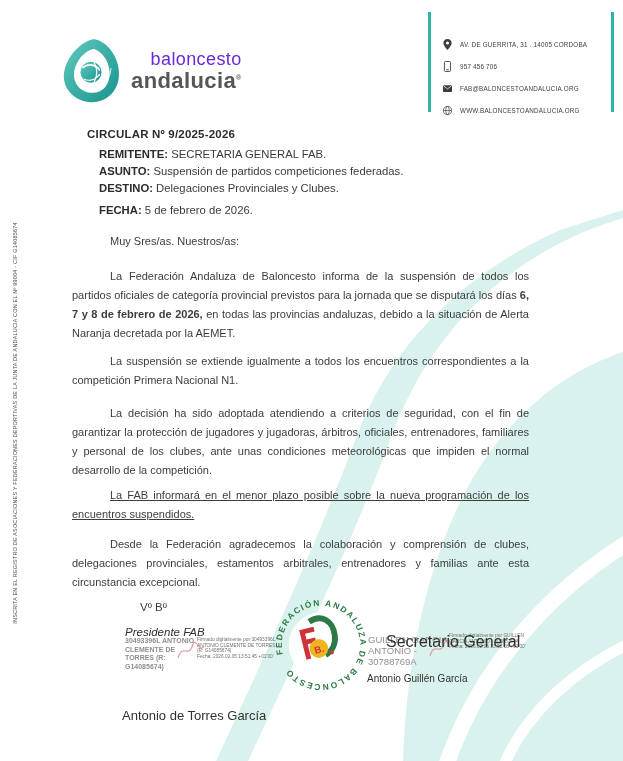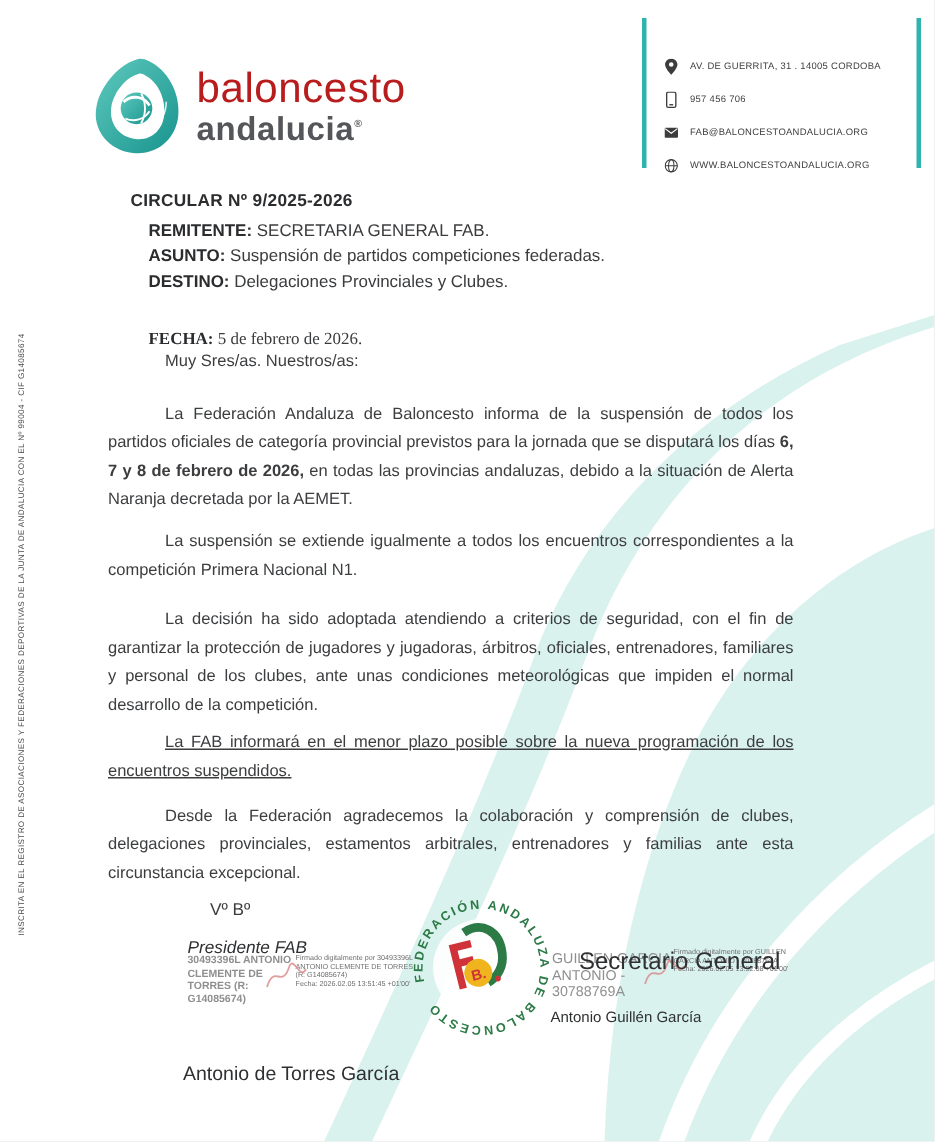--- a/index.html
+++ b/index.html
@@ -14,37 +14,37 @@
   .side-note{
     position:absolute; left:-225px; top:420px; width:480px; text-align:center;
     transform:rotate(-90deg); font-size:5.4px; letter-spacing:.25px;
     color:#4c4c4e; white-space:nowrap;
   }
 
   
   .logo-wrap{position:absolute; left:60px; top:36px; display:flex; align-items:center;}
   .logo-mark{width:62px; height:70px;}
   .logo-text{margin-left:9px; line-height:1;}
-  .logo-line1{font-size:28px; color:#b91c1c; letter-spacing:.4px;text-align:right;}
+  .logo-line1{font-size:18px; color:#6d28d9; letter-spacing:.4px;text-align:right;}
   .logo-line2{font-size:22px; font-weight:bold; color:#55565a; letter-spacing:.4px; margin-top:2px;}
   .logo-reg{font-size:7px; vertical-align:super; color:#55565a;}
 
   .teal-bar{position:absolute; width:2.5px; height:100px; top:12px; background:#2fb3ab;}
   .teal-bar.left{left:428px;} .teal-bar.right{left:611px;}
   .contact{position:absolute; left:443px; top:33px;}
   .contact-row{display:flex; align-items:center; height:22px;}
   .contact-icon{width:9px; height:11px; margin-right:8px; flex:0 0 auto;}
   .contact-text{font-size:6.3px; letter-spacing:.2px; color:#3c3d3f; white-space:nowrap;}
 
   
   .meta{position:absolute; left:87px; top:128px; color:#3a3b3d;}
   .meta-title{font-size:11.5px; font-weight:bold; color:#2b2c2e; margin-bottom:6px; letter-spacing:.2px;}
   .meta-row{font-size:11.3px; line-height:17px;padding-left:12px;}
   .meta-label{font-weight:bold; color:#2b2c2e;}
-  .meta-fecha{margin-top:21px;font-family:Liberation Serif, serif;}
+  .meta-fecha{margin-top:5px;}
 
   
   .body-text{position:absolute; left:72px; top:232px; width:457px; color:#3c3d3f;
              font-size:11px; line-height:19px;}
   .body-text p{margin:0; text-align:justify; text-indent:38px;}
   .salutation{text-align:left !important; margin-bottom:16px !important;}
   .p1{margin-bottom:9px !important;}
   .p2{margin-bottom:14px !important;}
   .p3{margin-bottom:6px !important;}
   .p4{margin-bottom:11px !important;text-decoration:underline;}

